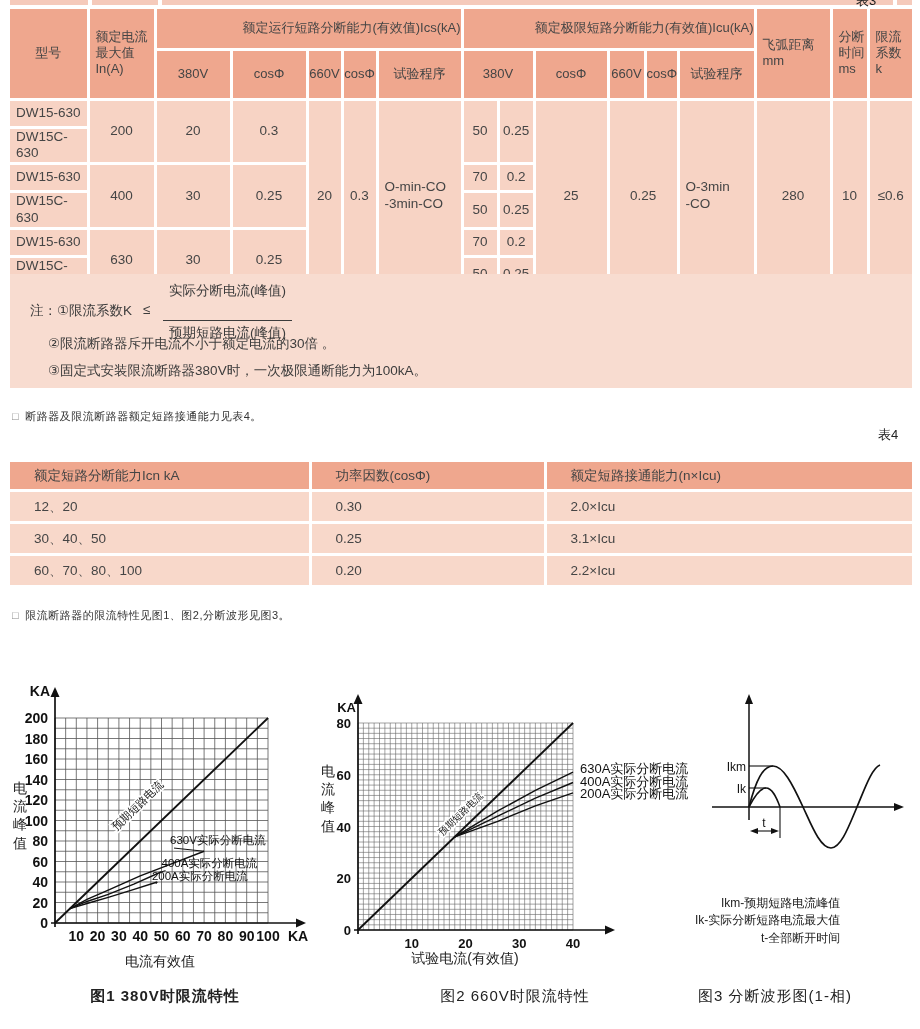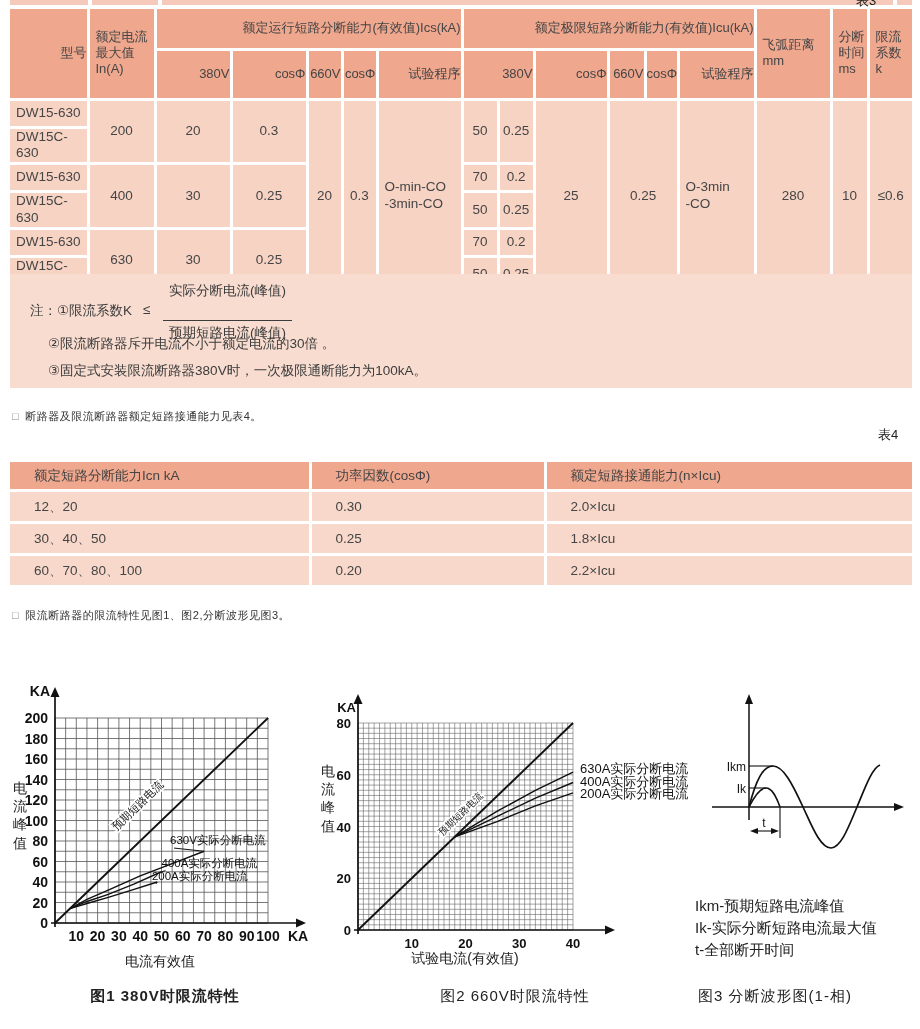--- a/index.html
+++ b/index.html
@@ -4,21 +4,21 @@
 <style>
   html,body{margin:0;padding:0;}
   body{width:920px;height:1029px;position:relative;overflow:hidden;background:#ffffff;
        font-family:"Liberation Sans","DejaVu Sans",sans-serif;color:#3d3d3d;}
   .abs{position:absolute;}
   
   #t3{left:10px;top:9px;width:902px;border-collapse:collapse;table-layout:fixed;}
   #t3 th,#t3 td{border-right:3px solid #fff;border-bottom:3px solid #fff;
       font-size:13px;font-weight:500;text-align:center;vertical-align:middle;
       padding:0;line-height:1.25;color:#454545;}
-  #t3 th{background:#efa78e;text-align:right;}
+  #t3 th{background:#efa78e;}
   #t3 td{background:#f7d3c4;font-size:13.5px;}
   #t3 .last{border-right:none;}
   #t3 .pl{white-space:pre-line;}
   #t3 .tl{text-align:left;padding-left:6px;}
   #t3 .gl{text-align:right;padding-left:10px;}
   #t3 tr.hr1{height:40px;} #t3 tr.hr2{height:50px;} #t3 tr.br{height:28px;}
   
   .strip{left:10px;top:0;width:902px;height:5px;background:#f5cabb;}
   .notch{top:0;width:4px;height:5px;background:#fff;}
   .corner{font-size:13px;color:#222;}
@@ -40,21 +40,21 @@
       font-size:13.5px;font-weight:500;text-align:left;vertical-align:middle;
       padding:0 0 0 24px;color:#454545;}
   #t4 th{background:#efa78e;height:27px;}
   #t4 td{background:#f8d8ca;height:29px;}
   #t4 .last{border-right:none;}
   
   svg text{font-family:"Liberation Sans","DejaVu Sans",sans-serif;}
   .vlabel{width:18px;font-size:14px;line-height:1.3;text-align:center;color:#222;font-weight:500;word-break:break-all;}
   .xlabel{font-size:14px;color:#222;text-align:center;}
   .caption{font-size:15px;color:#222;text-align:center;letter-spacing:1px;}
-  #fig3legend{font-size:15px;color:#222;line-height:1.45;}
+  #fig3legend{font-size:12px;color:#222;line-height:1.45;text-align:right;}
 </style>
 </head>
 <body>
 
 <div class="abs strip"></div>
 <div class="abs notch" style="left:88px;"></div>
 <div class="abs notch" style="left:158px;"></div>
 <div class="abs notch" style="left:893px;"></div>
 <div class="abs corner" style="left:856px;top:-8px;">表3</div>
 
@@ -186,21 +186,21 @@
     <th class="last">额定短路接通能力(n×Icu)</th>
   </tr>
   <tr>
     <td>12、20</td>
     <td>0.30</td>
     <td class="last">2.0×Icu</td>
   </tr>
   <tr>
     <td>30、40、50</td>
     <td>0.25</td>
-    <td class="last">1.8×Icu</td>
+    <td class="last">3.1×Icu</td>
   </tr>
   <tr>
     <td>60、70、80、100</td>
     <td>0.20</td>
     <td class="last">2.2×Icu</td>
   </tr>
 </tbody>
   </table>
 
 <div class="abs secline" style="left:12px;top:608px;">

